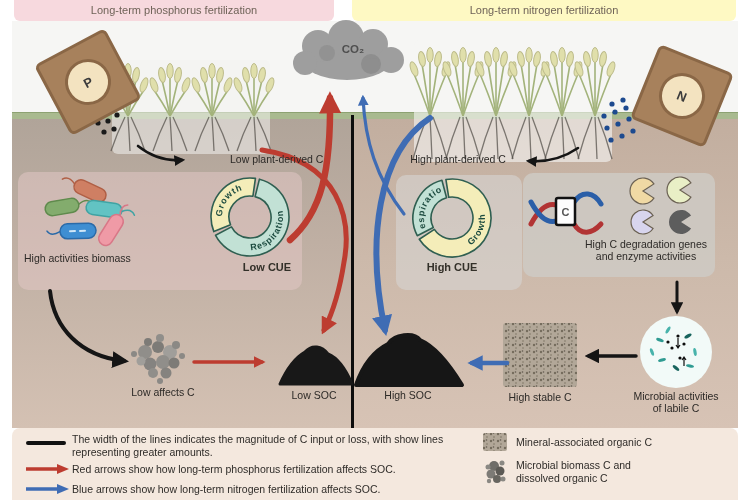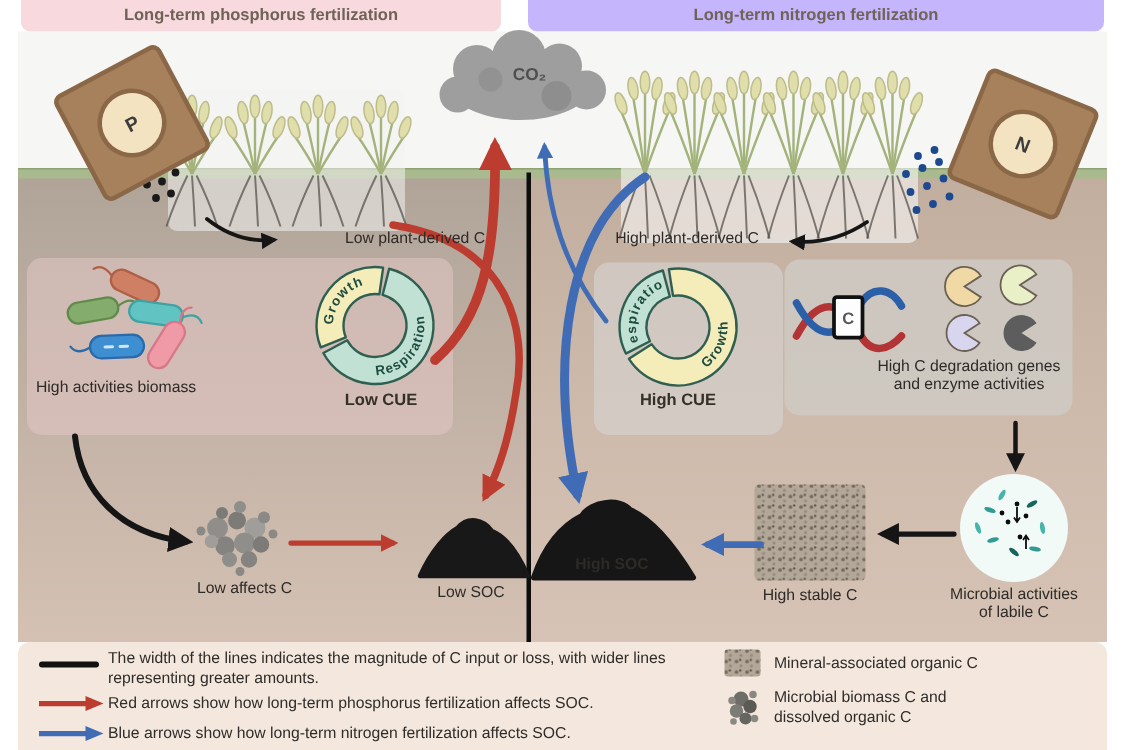--- a/index.html
+++ b/index.html
@@ -1,22 +1,22 @@
 <!DOCTYPE html>
 <html><head>
 <meta charset="utf-8">
 <style>
   html,body{margin:0;padding:0;background:#fff;}
   #stage{position:relative;width:750px;height:500px;background:#fff;overflow:hidden;
          font-family:"Liberation Sans",sans-serif;}
   .abs{position:absolute;}
   .banner{position:absolute;top:0;height:21px;line-height:21px;text-align:center;
-          font-size:11px;font-weight:bold;color:#6f6358;border-radius:0 0 6px 6px;}
+          font-size:11px;font-weight:normal;color:#6f6358;border-radius:0 0 6px 6px;}
   #banner-p{left:14px;width:320px;background:#f7d9de;}
-  #banner-n{left:352px;width:384px;background:#c4b5fd;}
+  #banner-n{left:352px;width:384px;background:#fef9c3;}
   #sky{left:12px;top:21px;width:726px;height:91px;background:#f6f6f4;}
   #grass{left:12px;top:112px;width:726px;height:6px;background:#a9ba8f;border-top:1px solid #8da272;}
   #soil-left{left:12px;top:118px;width:340px;height:310px;
              background:linear-gradient(180deg,#b0a499 0%,#bfafa3 40%,#d4c1b3 100%);}
   #soil-right{left:352px;top:118px;width:386px;height:310px;
              background:linear-gradient(180deg,#c2ae9f 0%,#ccb9aa 45%,#d7c3b5 100%);}
   .plantpanel{background:rgba(243,243,241,0.55);border-radius:6px;}
   .panel{position:absolute;border-radius:10px;}
   #panel-biomass{left:18px;top:172px;width:284px;height:118px;background:rgba(226,198,196,0.55);}
   #panel-cue{left:396px;top:175px;width:126px;height:115px;background:rgba(214,211,207,0.65);}
@@ -372,38 +372,38 @@
       <path id="donut-rightt0" d="M23.051817322725704 60.71173399270731A28 28 0 0 1 40.75306673712942 20.95407686390609" fill="none"></path>
       <text font-size="9" font-weight="bold" fill="#1d4c40" letter-spacing="0.8"><textPath href="#donut-rightt0" xlink:href="#donut-rightt0" startOffset="50%" text-anchor="middle">Respiration</textPath></text>
       <path d="M41.89905586343099 9.480154716789635A39 39 0 1 1 15.291847850128462 69.24092236558606L30.387918073146096 59.43741973531557A21 21 0 1 0 44.71487623415515 27.258544847502108Z" fill="#f4edb9" stroke="#2f5f51" stroke-width="1.6" stroke-linejoin="round"></path>
       <path id="donut-rightt1" d="M20.323871257801006 65.9730881554959A33 33 0 1 0 42.837662653672375 15.406284760360457" fill="none"></path>
       <text font-size="9" font-weight="bold" fill="#1d4c40" letter-spacing="0.8"><textPath href="#donut-rightt1" xlink:href="#donut-rightt1" startOffset="50%" text-anchor="middle">Growth</textPath></text>
     </svg>
 
   <div class="lbl" style="left:186px;top:153px;margin-left:44px;">Low plant-derived C</div>
   <div class="lbl" style="left:398px;top:153px;width:120px;">High plant-derived C</div>
   <div class="lbl" style="left:24px;top:252px;text-align:left;">High activities biomass</div>
-  <div class="caption" style="left:206px;top:261px;width:96px;">Low CUE</div>
+  <div class="caption" style="left:219px;top:261px;width:96px;">Low CUE</div>
   <div class="caption" style="left:404px;top:261px;width:96px;">High CUE</div>
   <div class="lbl2" style="left:555px;top:238px;width:182px;">
     <span>High C degradation genes</span><br>
     <span>and enzyme activities</span>
   </div>
   <div class="lbl" style="left:118px;top:386px;width:90px;">Low affects C</div>
   <div class="lbl" style="left:274px;top:389px;width:80px;">Low SOC</div>
-  <div class="lbl" style="left:368px;top:370px;width:80px;font-weight:bold;">High SOC</div>
+  <div class="lbl" style="left:368px;top:389px;width:80px;">High SOC</div>
   <div class="lbl" style="left:498px;top:391px;width:84px;">High stable C</div>
   <div class="lbl2" style="left:612px;top:390px;width:128px;">
     <span>Microbial activities</span><br>
     <span>of labile C</span>
   </div>
 
   <div id="legend-panel" class="abs">
     <div class="abs" style="left:14px;top:13px;width:40px;height:4px;background:#111;border-radius:2px;"></div>
-    <div class="legtext" style="left:60px;top:5px;width:380px;">The width of the lines indicates the magnitude of C input or loss, with wider lines representing greater amounts.</div>
+    <div class="legtext" style="left:60px;top:5px;width:380px;">The width of the lines indicates the magnitude of C input or loss, with show lines representing greater amounts.</div>
 
     <svg class="abs" style="left:12px;top:35px;" width="46" height="12" viewBox="0 0 46 12">
       <line x1="2" y1="6" x2="34" y2="6" stroke="#bd3c30" stroke-width="3.5"></line>
         <polygon points="33,1 45,6 33,11" fill="#bd3c30"></polygon>
     </svg>
     <div class="legtext" style="left:60px;top:35px;width:400px;">Red arrows show how long-term phosphorus fertilization affects SOC.</div>
 
     <svg class="abs" style="left:12px;top:55px;" width="46" height="12" viewBox="0 0 46 12">
       <line x1="2" y1="6" x2="34" y2="6" stroke="#3f6cb4" stroke-width="3.5"></line>
         <polygon points="33,1 45,6 33,11" fill="#3f6cb4"></polygon>

